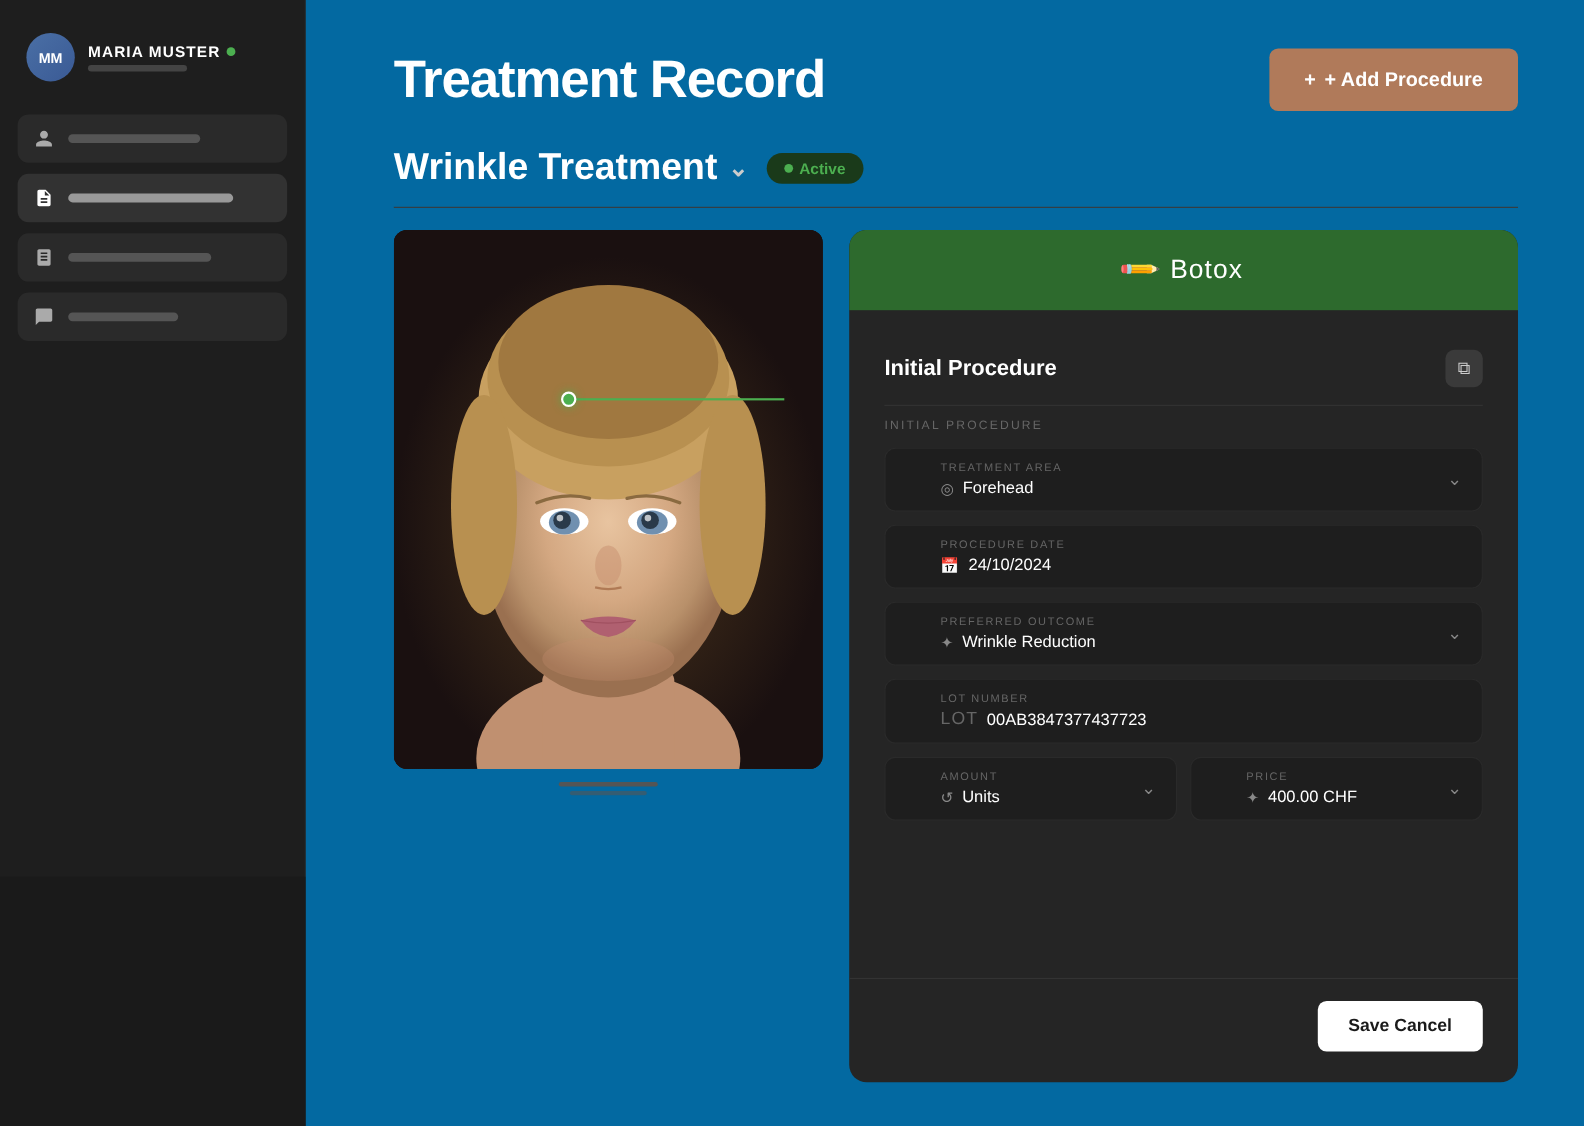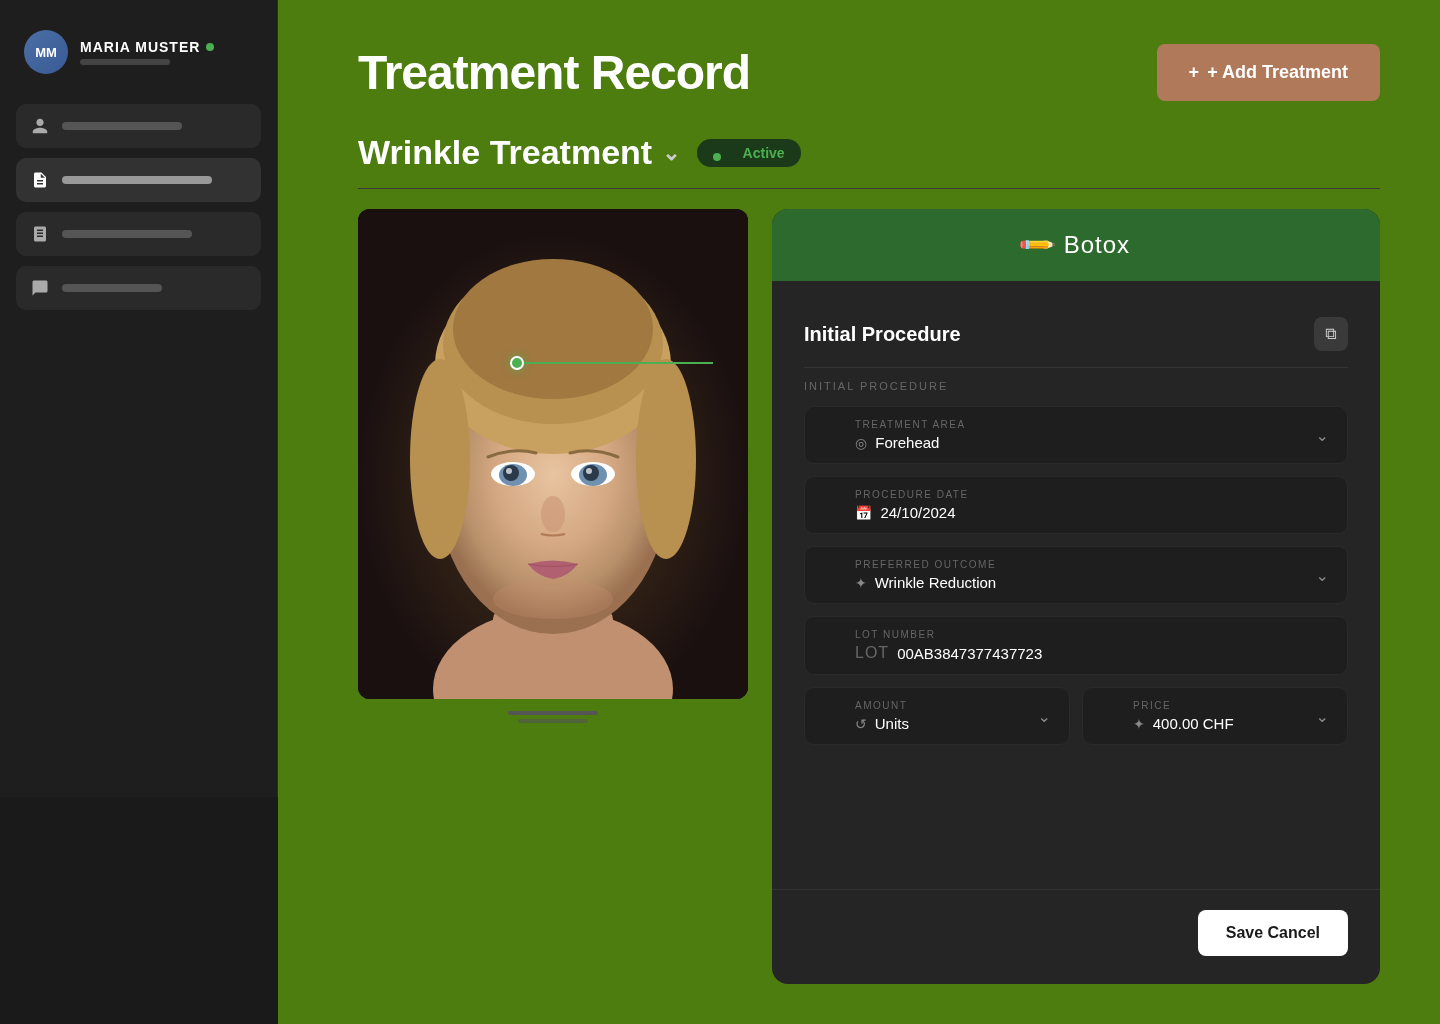--- a/index.html
+++ b/index.html
@@ -116,21 +116,21 @@
       background: #888;
     }
 
     
     .main {
       flex: 1;
       padding: 44px 60px 40px 80px;
       display: flex;
       flex-direction: column;
       overflow: hidden;
-      background: #4d7c0f;
+      background: #0369a1;
     }
 
     .header-row {
       display: flex;
       align-items: center;
       justify-content: space-between;
       margin-bottom: 32px;
     }
 
     .page-title {
@@ -179,22 +179,22 @@
     }
 
     .active-badge {
       background: #1a3a1a;
       color: #4caf50;
       border-radius: 20px;
       padding: 6px 16px;
       font-size: 14px;
       font-weight: 600;
       display: flex;
-      align-items: flex-end;
-      gap: 22px;
+      align-items: center;
+      gap: 6px;
     }
 
     .active-dot {
       width: 8px;
       height: 8px;
       border-radius: 50%;
       background: #4caf50;
     }
 
     .divider {
@@ -525,21 +525,21 @@
     <div class="nav-label-bar" style="width:100px;"></div>
   </div>
 </div>
 
 <div class="main">
 
   <div class="header-row">
     <h1 class="page-title">Treatment Record</h1>
     <button class="add-treatment-btn">
       <span>+</span>
-      <span>+ Add Treatment</span>
+      <span>+ Add Procedure</span>
     </button>
   </div>
 
   <div class="treatment-label-row">
     <div class="treatment-name">
       <span>Wrinkle Treatment</span>
       <span class="chevron-down">⌄</span>
     </div>
     <div class="active-badge">
       <span class="active-dot"></span>

